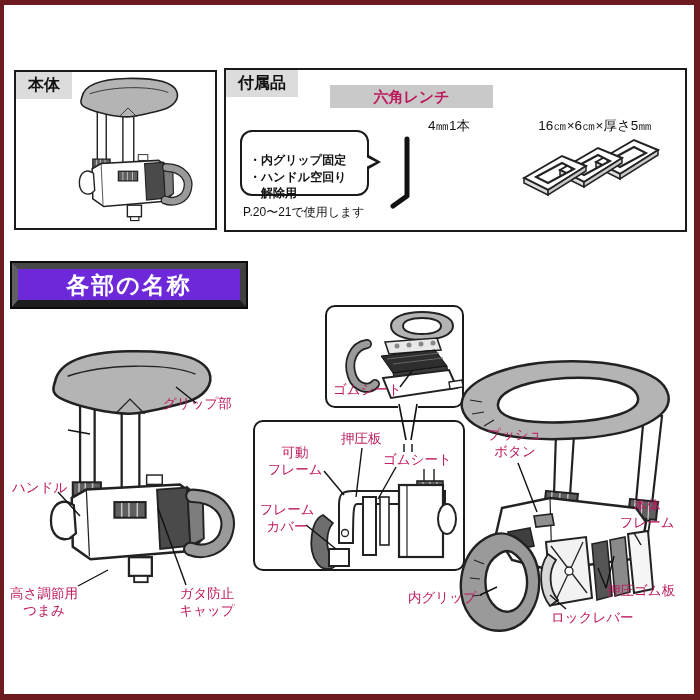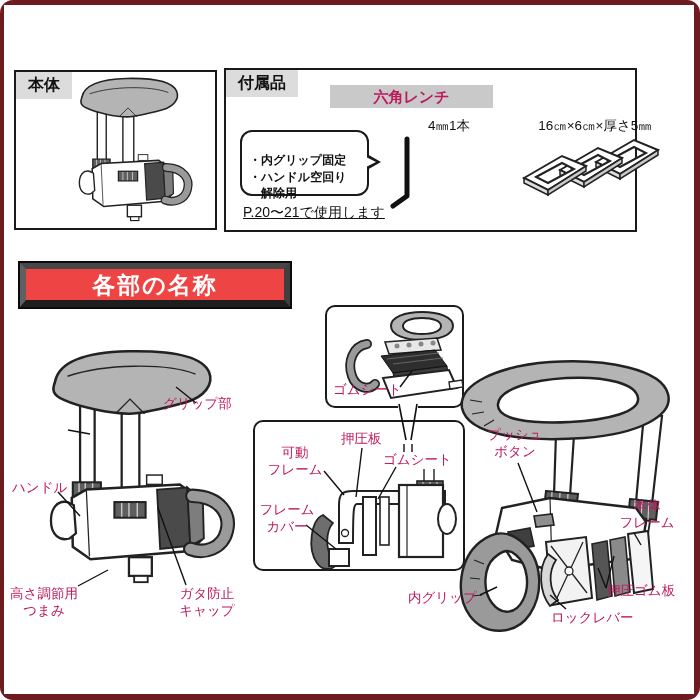--- a/index.html
+++ b/index.html
@@ -1,40 +1,40 @@
 <!DOCTYPE html>
 <html><head>
 <meta charset="utf-8">
 <style>
   html,body{margin:0;padding:0;background:#fff;}
   .page{
     position:relative;width:700px;height:700px;background:#fff;overflow:hidden;
-    font-family:"Liberation Sans","DejaVu Sans",sans-serif;color:#111;border-radius:13px;
+    font-family:"Liberation Sans","DejaVu Sans",sans-serif;color:#111;
   }
   .page::after{
     content:"";position:absolute;inset:0;z-index:50;pointer-events:none;
     border:solid #6e1b20;border-width:5px 6px 6px 4px;
   }
   .frame-box{position:absolute;border:2.5px solid #1a1a1a;background:#fff;z-index:1;box-sizing:border-box;}
   .box-tag{position:absolute;left:0;top:0;background:#dcdcdc;font-weight:bold;font-size:16px;padding:3px 12px;color:#111;white-space:nowrap;}
   .col-header{position:absolute;background:#c9c9c9;font-weight:bold;font-size:15px;text-align:center;height:23px;line-height:23px;color:#be185d;}
   .spec{position:absolute;font-size:13.5px;font-weight:500;white-space:nowrap;}
   .bubble{
     position:absolute;left:14px;top:60px;width:129px;height:66px;border:2px solid #1a1a1a;border-radius:12px;
     font-size:12px;font-weight:bold;line-height:16.5px;padding:20px 0 0 7px;background:#fff;box-sizing:border-box;
   }
   .bubble .indent{padding-left:12px;}
   .bubble .tail-b{position:absolute;right:-14px;top:22px;width:0;height:0;border-top:8px solid transparent;border-bottom:8px solid transparent;border-left:14px solid #1a1a1a;}
   .bubble .tail-w{position:absolute;right:-9px;top:25px;width:0;height:0;border-top:5px solid transparent;border-bottom:5px solid transparent;border-left:10px solid #fff;}
-  .note{position:absolute;left:17px;top:134px;font-size:14px;white-space:nowrap;text-decoration:underline;}
+  .note{position:absolute;left:17px;top:134px;font-size:12px;white-space:nowrap;}
   .round-box{position:absolute;border:2.5px solid #1a1a1a;border-radius:10px;background:#fff;z-index:1;box-sizing:border-box;}
   #section-banner{
-    position:absolute;left:10px;top:261px;width:274px;height:48px;background:#ef4444;
+    position:absolute;left:10px;top:261px;width:238px;height:48px;background:#6d28d9;
     border:2px solid #0a0a0a;box-sizing:border-box;z-index:1;
-    display:flex;align-items:center;justify-content:center;margin-left:8px;
+    display:flex;align-items:center;justify-content:center;
   }
   #section-banner::before{
     content:"";position:absolute;inset:0;
     border-top:6px solid #474747;border-left:6px solid #606060;
     border-right:6px solid #3f3f3f;border-bottom:7px solid #1e1e1e;
   }
   #section-banner span{position:relative;z-index:2;color:#fff;font-weight:bold;font-size:23px;letter-spacing:2px;}
   #artwork{position:absolute;left:0;top:0;z-index:5;pointer-events:none;}
   .part-label{position:absolute;font-size:13.5px;line-height:16.5px;color:#be185d;z-index:10;white-space:nowrap;}
   .two-line{text-align:center;}
@@ -42,21 +42,21 @@
 </style>
 </head>
 <body>
 
 <div class="page">
 
   <div class="frame-box" id="main-unit-box" style="left:14px;top:70px;width:203px;height:160px;">
     <div class="box-tag">本体</div>
   </div>
 
-  <div class="frame-box" id="accessories-box" style="left:224px;top:68px;width:413px;height:164px;">
+  <div class="frame-box" id="accessories-box" style="left:224px;top:68px;width:463px;height:164px;">
     <div class="box-tag">付属品</div>
 
     <div class="col-header" style="left:104px;top:15px;width:163px;">六角レンチ</div>
 
     <div class="spec" style="left:202px;top:47px;">4㎜1本</div>
     <div class="spec" style="left:285px;top:47px;width:168px;text-align:center;">16㎝×6㎝×厚さ5㎜</div>
 
     <div class="bubble">
       <div>・内グリップ固定</div>
       <div>・ハンドル空回り</div>

